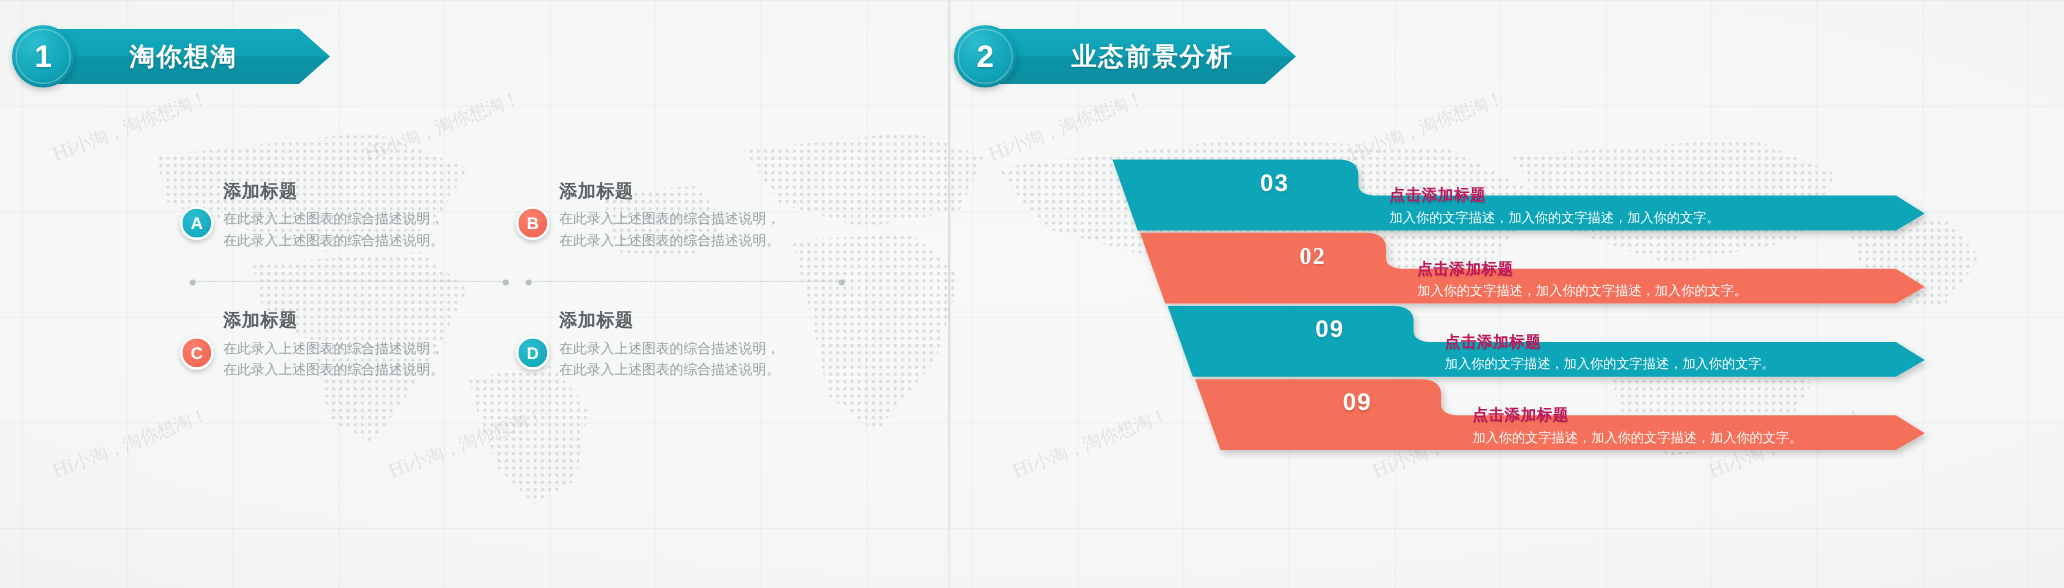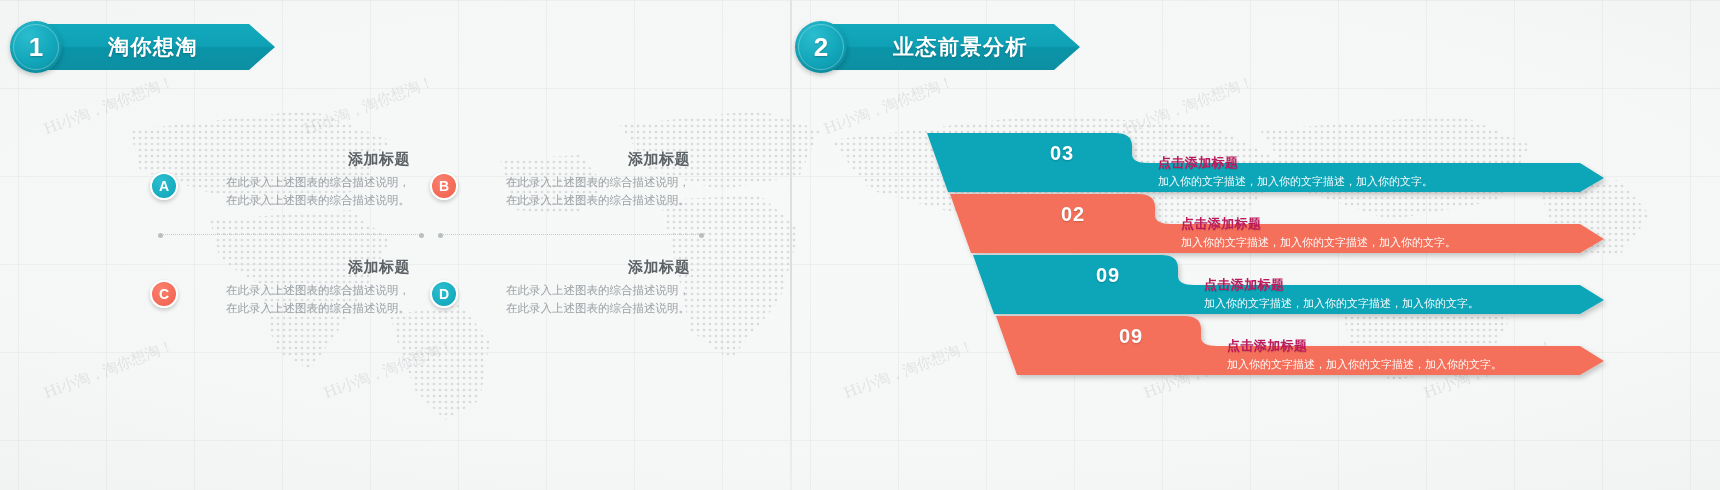--- a/index.html
+++ b/index.html
@@ -78,21 +78,21 @@
   .abcd-badge {
     position: absolute; left: 0; top: 22px;
     width: 28px; height: 28px; border-radius: 50%;
     display: flex; align-items: center; justify-content: center;
     color: #fff; font-size: 14px; font-weight: bold;
     box-shadow: 0 2px 4px rgba(0,0,0,.20);
     border: 2px solid #ffffff;
   }
   .abcd-badge.teal  { background: radial-gradient(circle at 38% 30%, #2dbed0, #0ca3b7); }
   .abcd-badge.coral { background: radial-gradient(circle at 38% 30%, #fa7f6e, #f1604c); }
-  .abcd-text { margin-left: 62px; text-align: right; }
+  .abcd-text { margin-left: 36px; }
   .abcd-title {
     font-size: 15px; font-weight: bold; color: #5b6165;
     margin-bottom: 5px; letter-spacing: .5px;
   }
   .abcd-desc {
     font-size: 11.5px; color: #9aa0a4; line-height: 1.55;
     font-family: "DejaVu Sans", sans-serif;
   }
   .dotline {
     position: absolute; height: 1px;
@@ -257,21 +257,21 @@
 
     <div class="ribbon" style="top:61px;">
       <svg width="720" height="62" viewBox="0 0 720 62">
         <defs>
           <filter id="sh2" x="-10%" y="-30%" width="130%" height="190%">
             <feDropShadow dx="2" dy="3" stdDeviation="2.5" flood-color="#000000" flood-opacity="0.20"></feDropShadow>
           </filter>
         </defs>
         <path filter="url(#sh2)" fill="#f5705a" d="M50 3 L238 3 Q255 3 255 16 L255 24 Q255 33 271 33 L680 33 L704 48 L680 62 L108 62 L71 62 Z"></path>
       </svg>
-      <div class="ribbon-num" style="left:161px;">02</div>
+      <div class="ribbon-num" style="left:183px;font-family:Liberation Serif, serif;">02</div>
       <div class="ribbon-txt" style="left:281px;">
         <div class="ribbon-title">点击添加标题</div>
         <div class="ribbon-desc">加入你的文字描述，加入你的文字描述，加入你的文字。</div>
       </div>
     </div>
 
     <div class="ribbon" style="top:122px;">
       <svg width="720" height="62" viewBox="0 0 720 62">
         <defs>
           <filter id="sh3" x="-10%" y="-30%" width="130%" height="190%">

